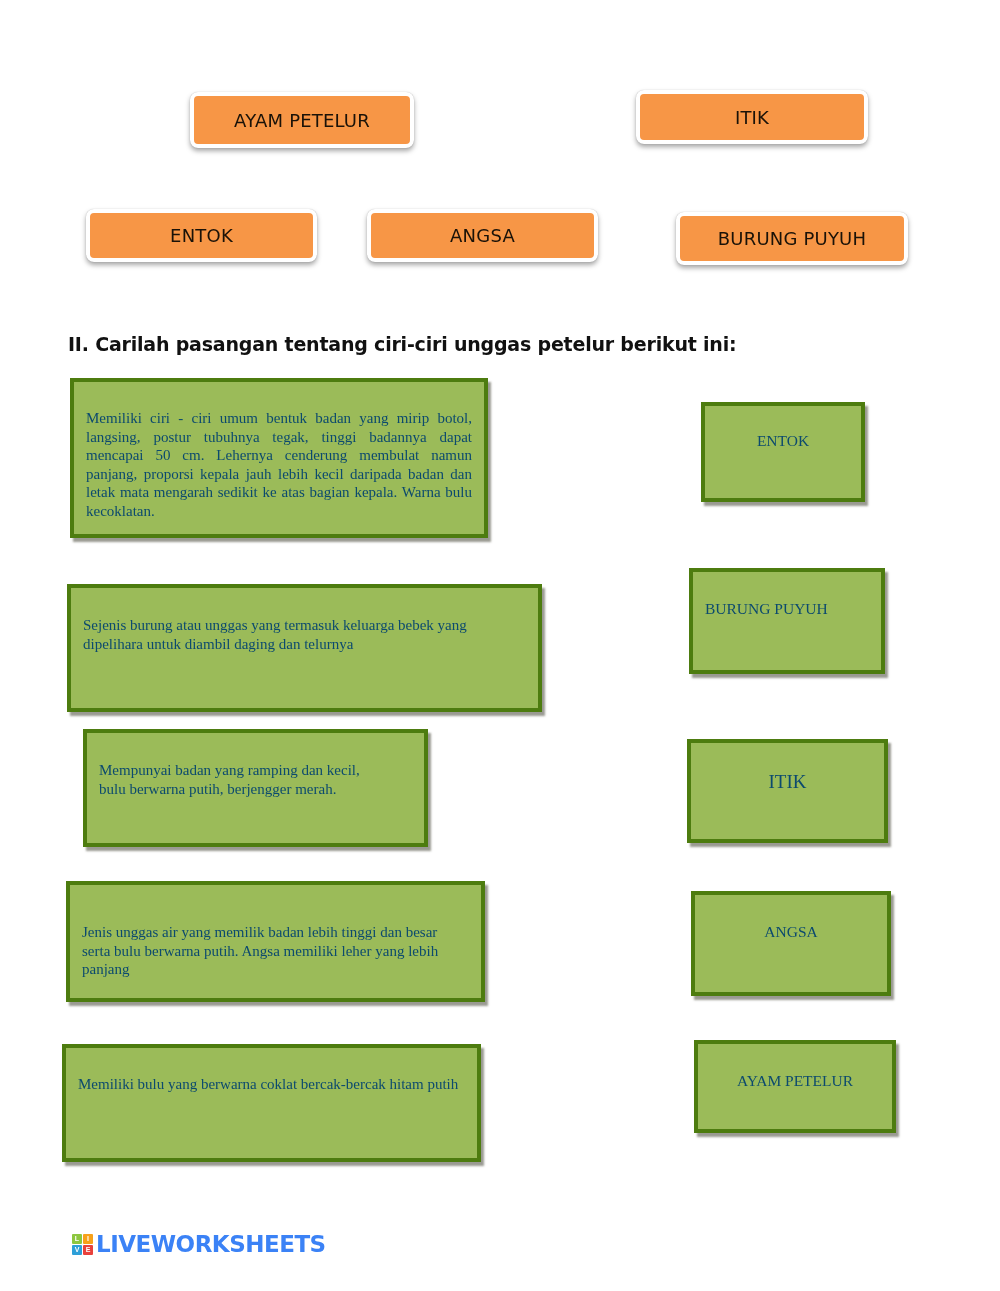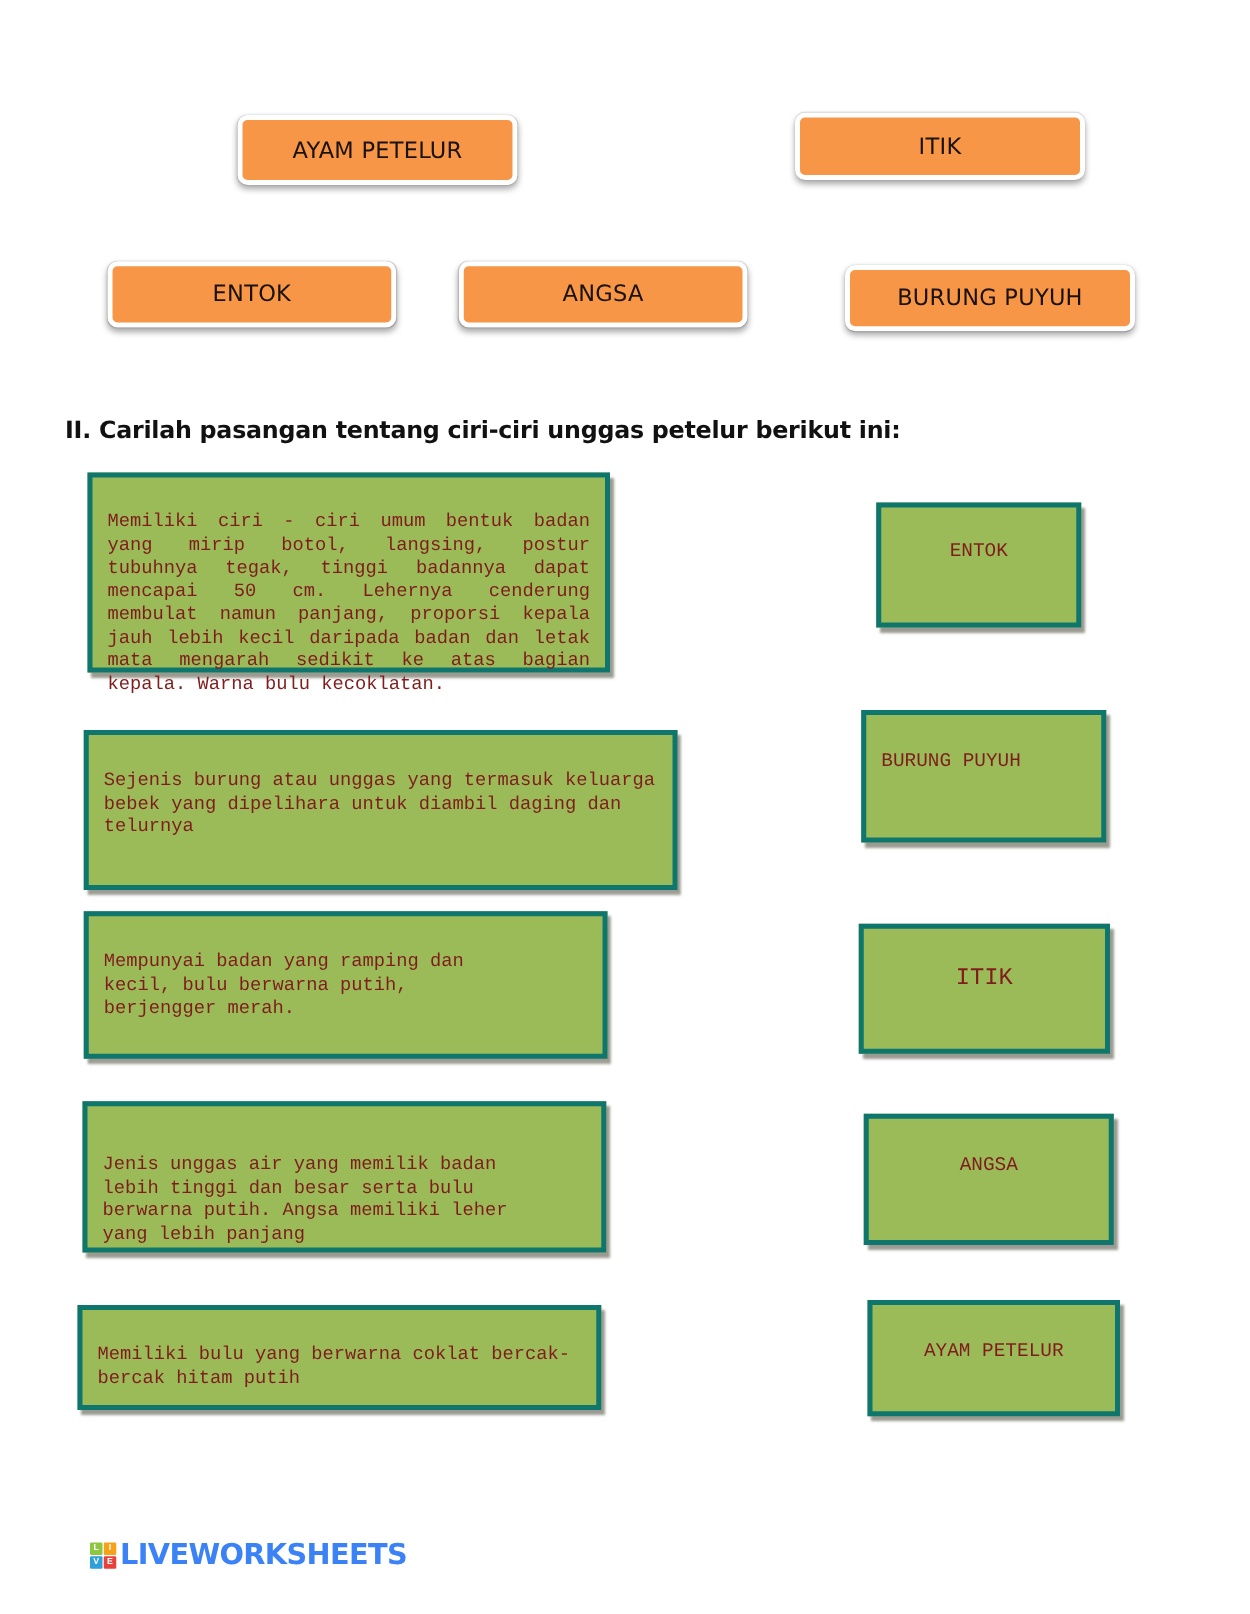--- a/index.html
+++ b/index.html
@@ -14,33 +14,33 @@
     box-shadow: 0 3px 5px rgba(0,0,0,0.35), 0 0 1px rgba(0,0,0,0.25);
     display: flex; align-items: center; justify-content: center;
     color: #1a1208;
     font-family: "DejaVu Sans", sans-serif;
     font-size: 18px;
     letter-spacing: 0.2px;
     cursor: pointer;
   }
 
   .heading {
-    position: absolute; left: 52px; top: 333px;
+    position: absolute; left: 68px; top: 333px;
     font-family: "DejaVu Sans", sans-serif;
     font-weight: bold; font-size: 19px; color: #111;
     letter-spacing: -0.2px;
   }
 
   .green-box {
     position: absolute;
     background: #9bbb59;
-    border: 4px solid #0f766e;
+    border: 4px solid #4d7c0f;
     box-shadow: 3px 4px 2px rgba(120,120,110,0.75);
-    font-family: Liberation Mono, monospace;
-    color: #7f1d1d;
+    font-family: Liberation Serif, serif;
+    color: #0c4a6e;
   }
   .desc { padding: 22px 12px 0 12px; font-size: 15px; line-height: 18.5px; }
   .desc.justify { text-align: justify; padding-top: 24px; }
   .answer {
     display: flex; justify-content: center;
     font-size: 15.5px; padding-top: 26px; cursor: pointer;
   }
 
   .logo {
     position: absolute; left: 72px; top: 1231px;
@@ -79,27 +79,27 @@
 </div>
 
 <div class="heading">II. Carilah pasangan tentang ciri-ciri unggas petelur berikut ini:</div>
 
 <div class="green-box" style="left:70px; top:378px; width:418px; height:160px;">
   <div class="desc justify" style="padding-top:27px;">Memiliki ciri - ciri umum bentuk badan yang mirip botol, langsing, postur tubuhnya tegak, tinggi badannya dapat mencapai 50 cm. Lehernya cenderung membulat namun panjang, proporsi kepala jauh lebih kecil daripada badan dan letak mata mengarah sedikit ke atas bagian kepala. Warna bulu kecoklatan.</div>
 </div>
 <div class="green-box" style="left:67px; top:584px; width:475px; height:128px;">
   <div class="desc" style="padding-top:28px;">Sejenis burung atau unggas yang termasuk keluarga bebek yang dipelihara untuk diambil daging dan telurnya</div>
 </div>
-<div class="green-box" style="left:67px; top:729px; width:419px; height:118px;">
+<div class="green-box" style="left:83px; top:729px; width:345px; height:118px;">
   <div class="desc" style="padding-top:28px; padding-right:60px;">Mempunyai badan yang ramping dan kecil, bulu berwarna putih, berjengger merah.</div>
 </div>
 <div class="green-box" style="left:66px; top:881px; width:419px; height:121px;">
   <div class="desc" style="padding-top:28px; padding-right:30px;margin-top:10px;">Jenis unggas air yang memilik badan lebih tinggi dan besar serta bulu berwarna putih. Angsa memiliki leher yang lebih panjang</div>
 </div>
-<div class="green-box" style="left:62px; top:1044px; width:419px; height:84px;">
+<div class="green-box" style="left:62px; top:1044px; width:419px; height:118px;">
   <div class="desc" style="padding-top:27px; padding-right:16px;">Memiliki bulu yang berwarna coklat bercak-bercak hitam putih</div>
 </div>
 
 <div class="green-box answer" style="left:701px; top:402px; width:164px; height:100px; padding-top:26px;">
   <span>ENTOK</span>
 </div>
 <div class="green-box answer" style="left:689px; top:568px; width:196px; height:106px; justify-content:flex-start; padding-left:12px; padding-top:28px;">
   <span>BURUNG PUYUH</span>
 </div>
 <div class="green-box answer" style="left:687px; top:739px; width:201px; height:104px; font-size:19px; padding-top:28px;">

